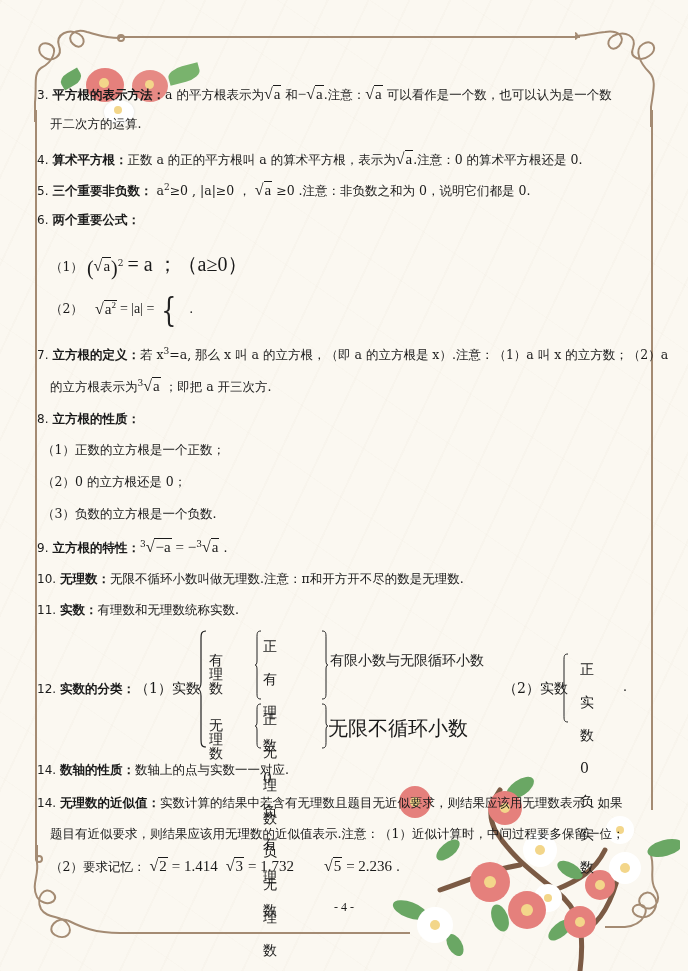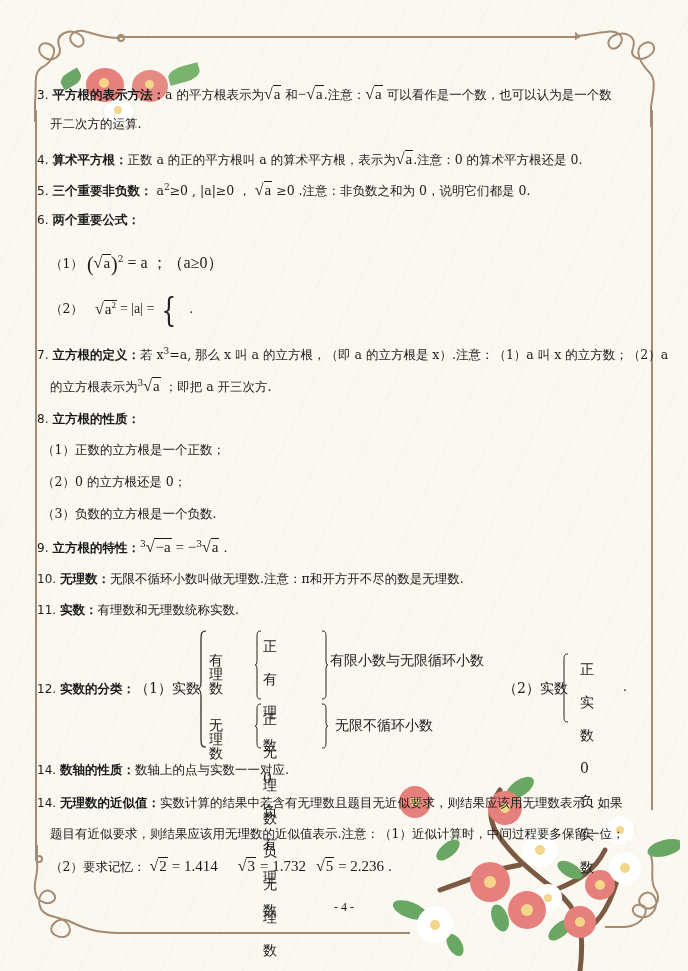--- a/index.html
+++ b/index.html
@@ -151,21 +151,21 @@
     <span class="math sqrt"><span class="rad">√</span><span class="under">a</span></span>
     <span>≥0 .注意：非负数之和为 0，说明它们都是 0.</span>
   </div>
 
   <div class="line" style="top:214px">
     <span class="num">6.</span><span class="head">两个重要公式：</span>
   </div>
   <div class="line indent" style="top:254px">
     <span>（1）</span>
     <span class="math" style="font-size:20px;vertical-align:middle">(</span><span class="math sqrt"><span class="rad">√</span><span class="under">a</span></span><span class="math" style="font-size:20px;vertical-align:middle">)</span><span class="sup">2</span>
-    <span class="math" style="font-size:16px">= a ；（a≥0）</span>
+    <span class="math" style="font-size:20px">= a ；（a≥0）</span>
   </div>
   <div class="line indent" style="top:292px;display:flex;align-items:center">
     <span>（2）</span>
     <span class="math sqrt" style="margin-left:12px"><span class="rad">√</span><span class="under"><span>a</span><span class="sup">2</span></span></span>
     <span class="math" style="font-size:14px;margin:0 3px">= |a| =</span>
     <span class="brace" style="font-size:34px;transform:scaleX(0.7)">{</span>
     <span style="margin-left:10px">.</span>
   </div>
 
   <div class="line" style="top:347px">
@@ -223,21 +223,21 @@
     <svg width="8" height="46" style="position:absolute;left:57px;top:73px">
       <path d="M7 1 C3 1 3 3 3 8 L3 19 C3 22 2 23 1 23 C2 23 3 24 3 27 L3 38 C3 43 3 45 7 45" fill="none" stroke="#222" stroke-width="1"></path>
     </svg>
     <div class="stack" style="position:absolute;left:66px;top:73px">
       <span>正无理数</span>
       <span>负无理数</span>
     </div>
     <svg width="8" height="46" style="position:absolute;left:124px;top:73px">
       <path d="M1 1 C5 1 5 3 5 8 L5 19 C5 22 6 23 7 23 C6 23 5 24 5 27 L5 38 C5 43 5 45 1 45" fill="none" stroke="#222" stroke-width="1"></path>
     </svg>
-    <span style="position:absolute;left:138px;top:88px;font-size:14px;white-space:nowrap">无限不循环小数</span>
+    <span style="position:absolute;left:131px;top:88px;font-size:20px;white-space:nowrap">无限不循环小数</span>
   </div>
 
   <div class="brace-block" style="left:466px;top:653px">
     <span style="position:absolute;left:0;top:28px;font-size:14px;white-space:nowrap">（2）实数</span>
     <svg width="8" height="70" style="position:absolute;left:58px;top:0">
       <path d="M7 1 C3 1 3 3 3 8 L3 31 C3 34 2 35 1 35 C2 35 3 36 3 39 L3 62 C3 67 3 69 7 69" fill="none" stroke="#222" stroke-width="1"></path>
     </svg>
     <div class="stack" style="position:absolute;left:77px;top:0">
       <span>正实数</span>
       <span>0</span>
@@ -250,22 +250,22 @@
     <span class="num">14.</span><span class="head">数轴的性质：</span><span>数轴上的点与实数一一对应.</span>
   </div>
 
   <div class="line" style="top:797px">
     <span class="num">14.</span><span class="head">无理数的近似值：</span><span>实数计算的结果中若含有无理数且题目无近似要求，则结果应该用无理数表示；如果</span>
   </div>
   <div class="line indent" style="top:828px">题目有近似要求，则结果应该用无理数的近似值表示.注意：（1）近似计算时，中间过程要多保留一位；</div>
   <div class="line indent" style="top:858px">
     <span>（2）要求记忆：</span>
     <span class="math sqrt"><span class="rad">√</span><span class="under">2</span></span>
-    <span class="math" style="margin-right:16px">= 1.414</span>
+    <span class="math" style="margin-right:4px">= 1.414</span>
     <span class="math sqrt"><span class="rad">√</span><span class="under">3</span></span>
-    <span class="math" style="margin-right:6px">= 1.732</span>
+    <span class="math" style="margin-right:26px">= 1.732</span>
     <span class="math sqrt"><span class="rad">√</span><span class="under">5</span></span>
     <span class="math">= 2.236</span>
     <span>.</span>
   </div>
 </div>
 
 <div class="page-num">- 4 -</div>
 
 </body></html>

